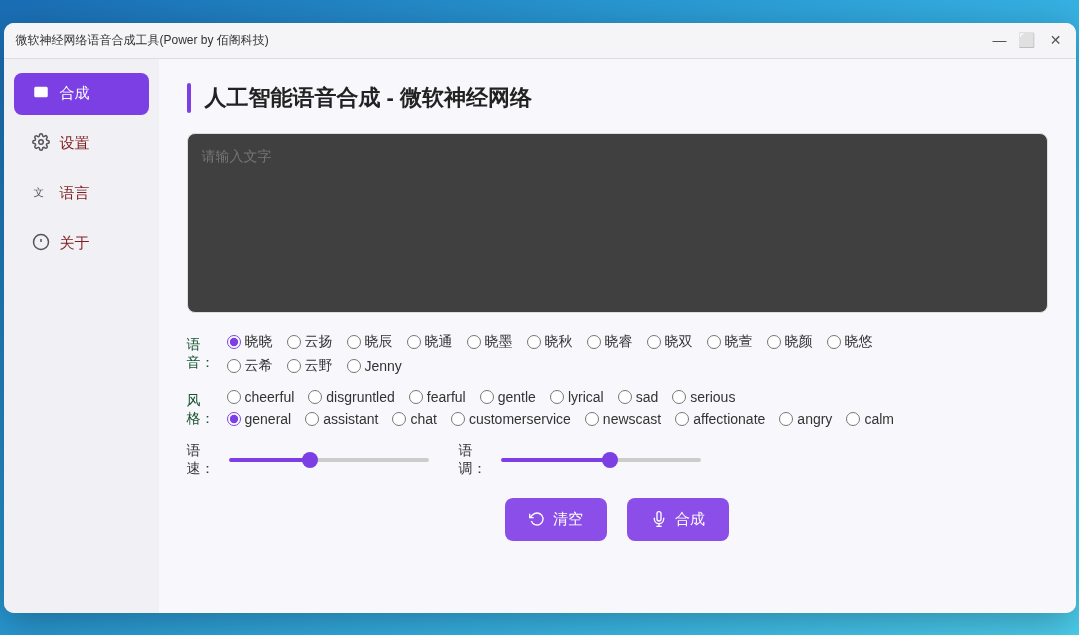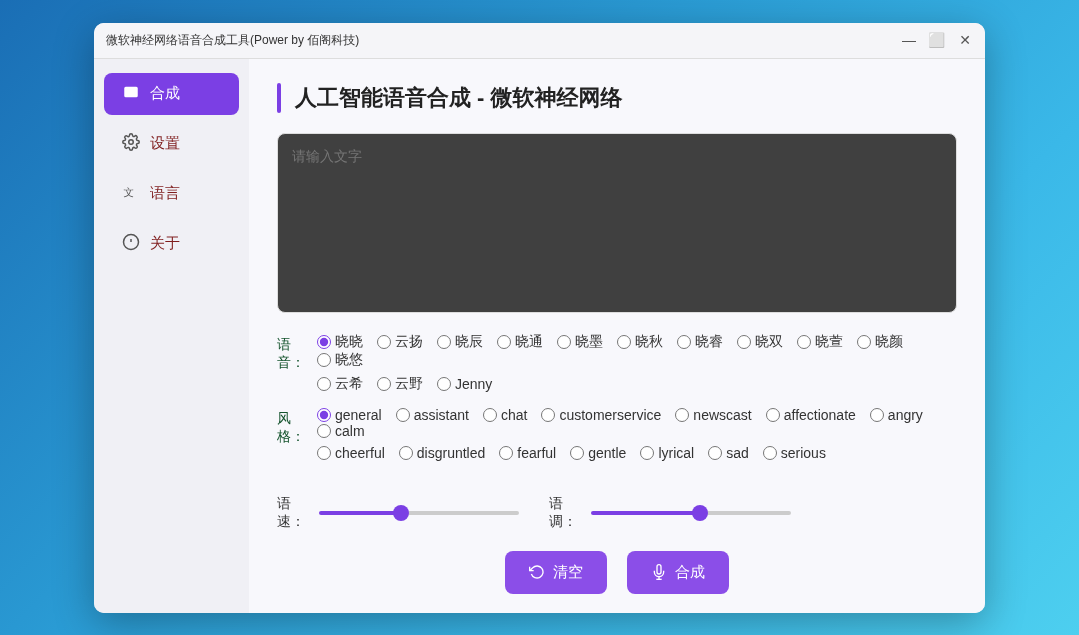--- a/index.html
+++ b/index.html
@@ -7,21 +7,21 @@
       font-family: 'Microsoft YaHei', 'PingFang SC', sans-serif;
       background: linear-gradient(135deg, #1a6eb5 0%, #2a9bd4 40%, #3ab8e8 70%, #4dcfef 100%);
       width: 1079px;
       height: 635px;
       display: flex;
       align-items: center;
       justify-content: center;
       overflow: hidden;
     }
     .window {
-      width: 891px;
+      width: 1072px;
       height: 590px;
       background: #f0f0f5;
       border-radius: 10px;
       box-shadow: 0 10px 40px rgba(0,0,0,0.3);
       display: flex;
       flex-direction: column;
       overflow: hidden;
     }
     .titlebar {
       background: #f5f5f8;
@@ -159,21 +159,20 @@
     .slider-row {
       display: flex;
       align-items: center;
       margin-bottom: 20px;
       gap: 30px;
     }
     .slider-group {
       display: flex;
       align-items: center;
       gap: 10px;
-      margin-top: 20px;
     }
     .slider-label {
       font-size: 14px;
       color: #333;
       width: 32px;
     }
     .slider {
       -webkit-appearance: none;
       width: 200px;
       height: 4px;
@@ -357,20 +356,50 @@
           </div>
         </div>
       </div>
 
       
       <div class="form-row">
         <span class="form-label">风格：</span>
         <div class="form-options">
           <div class="row-line">
             <label class="radio-option">
+              <input type="radio" name="style" style=""> 
+                <span>cheerful</span>
+            </label>
+            <label class="radio-option">
+              <input type="radio" name="style" style=""> 
+                <span>disgruntled</span>
+            </label>
+            <label class="radio-option">
+              <input type="radio" name="style" style=""> 
+                <span>fearful</span>
+            </label>
+            <label class="radio-option">
+              <input type="radio" name="style" style=""> 
+                <span>gentle</span>
+            </label>
+            <label class="radio-option">
+              <input type="radio" name="style" style=""> 
+                <span>lyrical</span>
+            </label>
+            <label class="radio-option">
+              <input type="radio" name="style" style=""> 
+                <span>sad</span>
+            </label>
+            <label class="radio-option">
+              <input type="radio" name="style" style=""> 
+                <span>serious</span>
+            </label>
+          </div>
+          <div class="row-line">
+            <label class="radio-option">
               <input type="radio" name="style" checked="" style=""> 
                 <span>general</span>
             </label>
             <label class="radio-option">
               <input type="radio" name="style" style=""> 
                 <span>assistant</span>
             </label>
             <label class="radio-option">
               <input type="radio" name="style" style=""> 
                 <span>chat</span>
@@ -387,50 +416,20 @@
               <input type="radio" name="style" style=""> 
                 <span>affectionate</span>
             </label>
             <label class="radio-option">
               <input type="radio" name="style" style=""> 
                 <span>angry</span>
             </label>
             <label class="radio-option">
               <input type="radio" name="style" style=""> 
                 <span>calm</span>
-            </label>
-          </div>
-          <div class="row-line">
-            <label class="radio-option">
-              <input type="radio" name="style" style=""> 
-                <span>cheerful</span>
-            </label>
-            <label class="radio-option">
-              <input type="radio" name="style" style=""> 
-                <span>disgruntled</span>
-            </label>
-            <label class="radio-option">
-              <input type="radio" name="style" style=""> 
-                <span>fearful</span>
-            </label>
-            <label class="radio-option">
-              <input type="radio" name="style" style=""> 
-                <span>gentle</span>
-            </label>
-            <label class="radio-option">
-              <input type="radio" name="style" style=""> 
-                <span>lyrical</span>
-            </label>
-            <label class="radio-option">
-              <input type="radio" name="style" style=""> 
-                <span>sad</span>
-            </label>
-            <label class="radio-option">
-              <input type="radio" name="style" style=""> 
-                <span>serious</span>
             </label>
           </div>
         </div>
       </div>
 
       
       <div class="slider-row">
         <div class="slider-group">
           <span class="slider-label">语速：</span>
           <input type="range" class="slider" min="0" max="100" value="40" style="">

